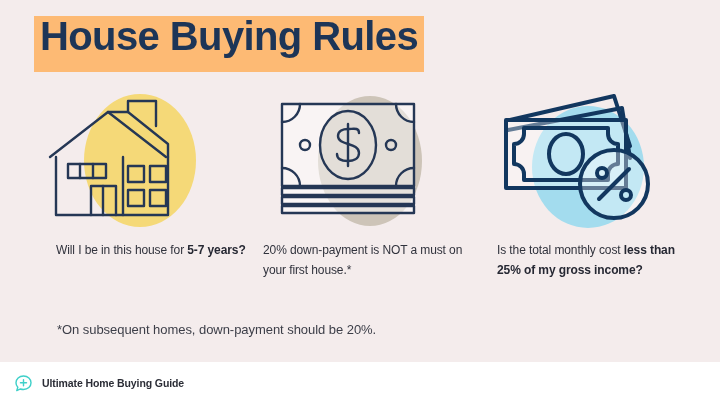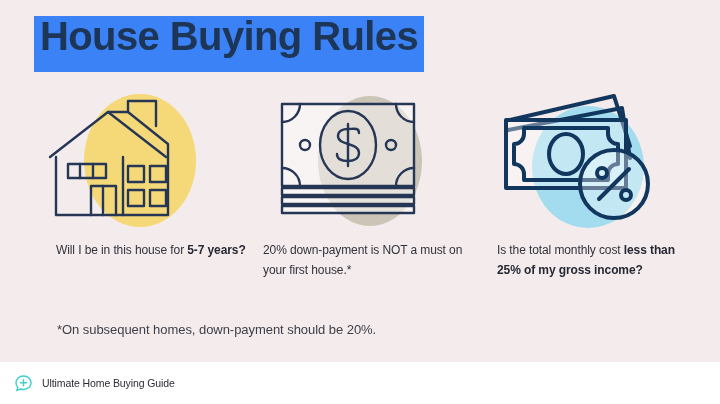--- a/index.html
+++ b/index.html
@@ -23,21 +23,21 @@
   }
 
   
   .title-wrap {
     position: absolute;
     left: 34px;
     top: 16px;
     height: 56px;
     display: flex;
     align-items: center;
-    background: #3b82f6;
+    background: #fdba74;
     padding: 0 6px 16px 6px;
     box-sizing: border-box;
   }
   .title {
     font-size: 40px;
     line-height: 40px;
     font-weight: bold;
     color: #1d3557;
     letter-spacing: -0.6px;
     white-space: nowrap;
@@ -136,21 +136,21 @@
   }
   .footer-left {
     position: absolute;
     left: 14px;
     display: flex;
     align-items: center;
     gap: 9px;
   }
   .footer-label {
     font-size: 10.5px;
-    font-weight: normal;
+    font-weight: bold;
     color: #2b2d36;
     letter-spacing: -0.1px;
   }
   .footer-right {
     position: absolute;
     right: 14px;
     display: flex;
     align-items: center;
     gap: 9px;
   }

